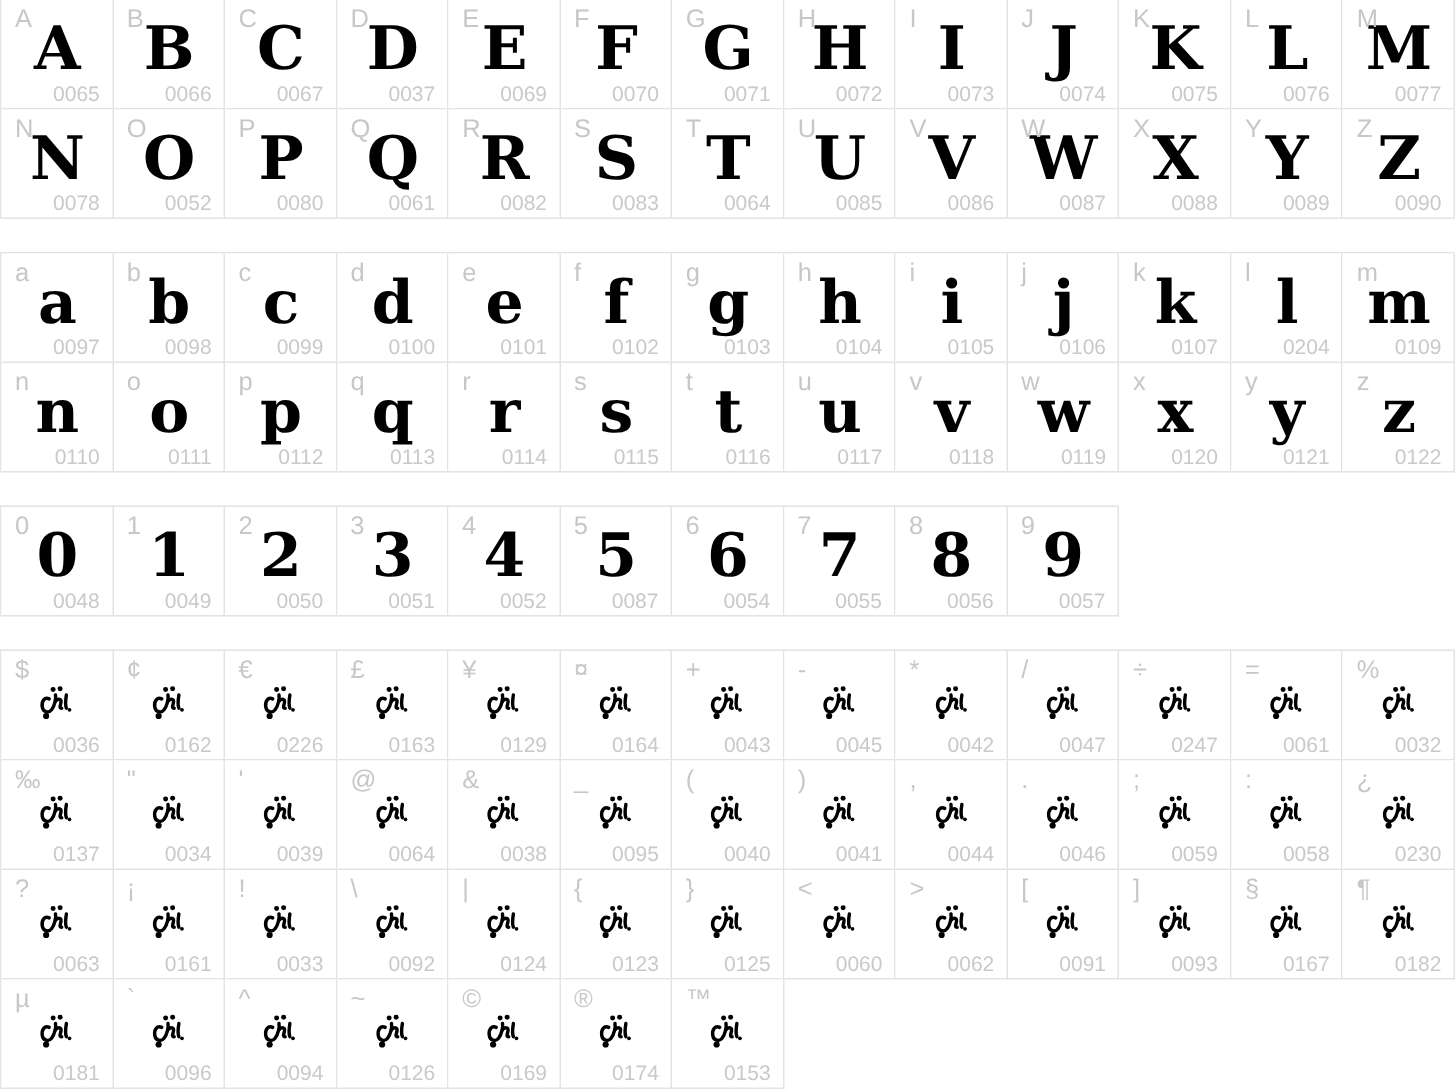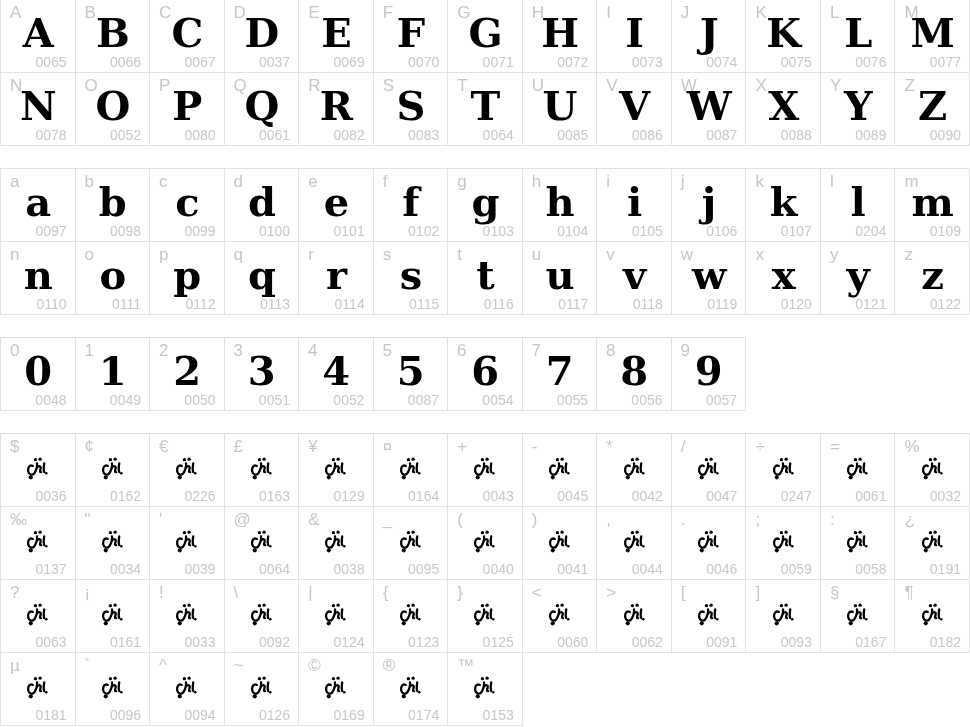--- a/index.html
+++ b/index.html
@@ -820,21 +820,21 @@
               <path d="M8.5 10.5 C5.5 9 3.5 12 4 15.5 C4.5 19 8 20 10 17.5 C12 15 13 10 12.5 8"></path>
               <path d="M12.5 12 C14.5 10 16.5 10.5 16 13 C15.6 15 14.8 16.5 16.5 16.5"></path>
               <path d="M19.5 8 C19 11 18.5 14 19.5 16.5"></path>
             </g>
             <circle cx="11" cy="4.5" r="1.6"></circle>
             <circle cx="15.5" cy="4" r="1.6"></circle>
             <circle cx="6.5" cy="21.5" r="2"></circle>
             <circle cx="21.5" cy="17.5" r="1.2"></circle>
           </svg>
         </div>
-        <span class="cell-code">0191</span>
+        <span class="cell-code">0230</span>
       </div>
       <div class="cell">
         <span class="cell-label">?</span>
         <div class="cell-glyph">
           <svg viewBox="0 0 26 26" xmlns="http://www.w3.org/2000/svg">
             <g fill="none" stroke="#000" stroke-width="2.2" stroke-linecap="round">
               <path d="M8.5 10.5 C5.5 9 3.5 12 4 15.5 C4.5 19 8 20 10 17.5 C12 15 13 10 12.5 8"></path>
               <path d="M12.5 12 C14.5 10 16.5 10.5 16 13 C15.6 15 14.8 16.5 16.5 16.5"></path>
               <path d="M19.5 8 C19 11 18.5 14 19.5 16.5"></path>
             </g>

